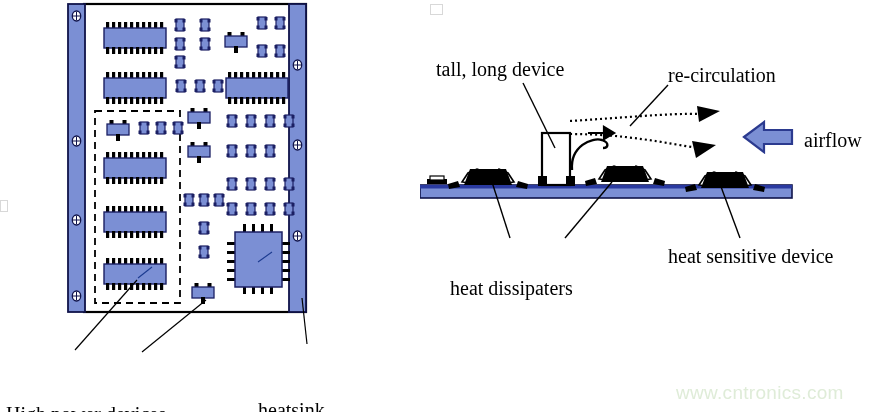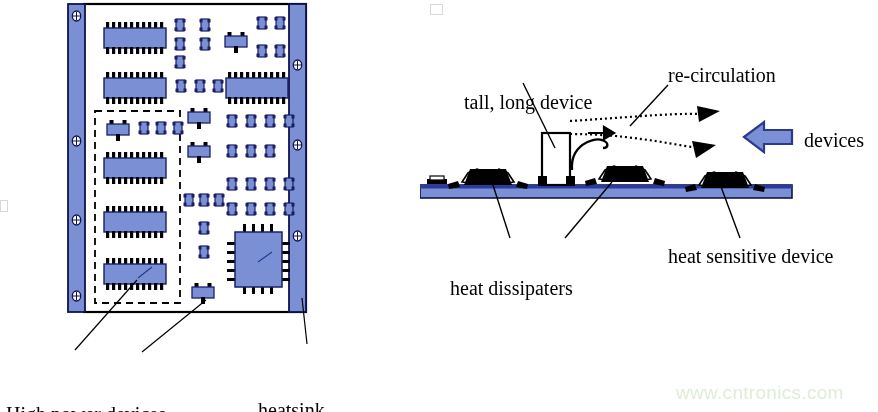--- a/index.html
+++ b/index.html
@@ -405,25 +405,25 @@
   <div class="label lbl-lg" style="left:6px; top:356px;">
     <div>High power devices</div>
     
   </div>
 
   <div class="label lbl-lg" style="left:258px; top:352px;">
     <div>heatsink</div>
     
   </div>
 
-  <div class="label lbl-lg" style="left:464px; top:58px;margin-top:33px;">tall, long device</div>
+  <div class="label lbl-lg" style="left:436px; top:58px;">tall, long device</div>
 
   <div class="label lbl-lg" style="left:668px; top:64px;">re-circulation</div>
 
-  <div class="label lbl-lg" style="left:804px; top:129px;">devices</div>
+  <div class="label lbl-lg" style="left:804px; top:129px;">airflow</div>
 
   <div class="label lbl-lg" style="left:450px; top:245px;margin-top:32px;">heat dissipaters</div>
 
   <div class="label lbl-lg" style="left:668px; top:245px;">heat sensitive device</div>
 
   <div class="watermark" style="left:676px; top:382px;">www.cntronics.com</div>
 
 </div>
 
 </body></html>

